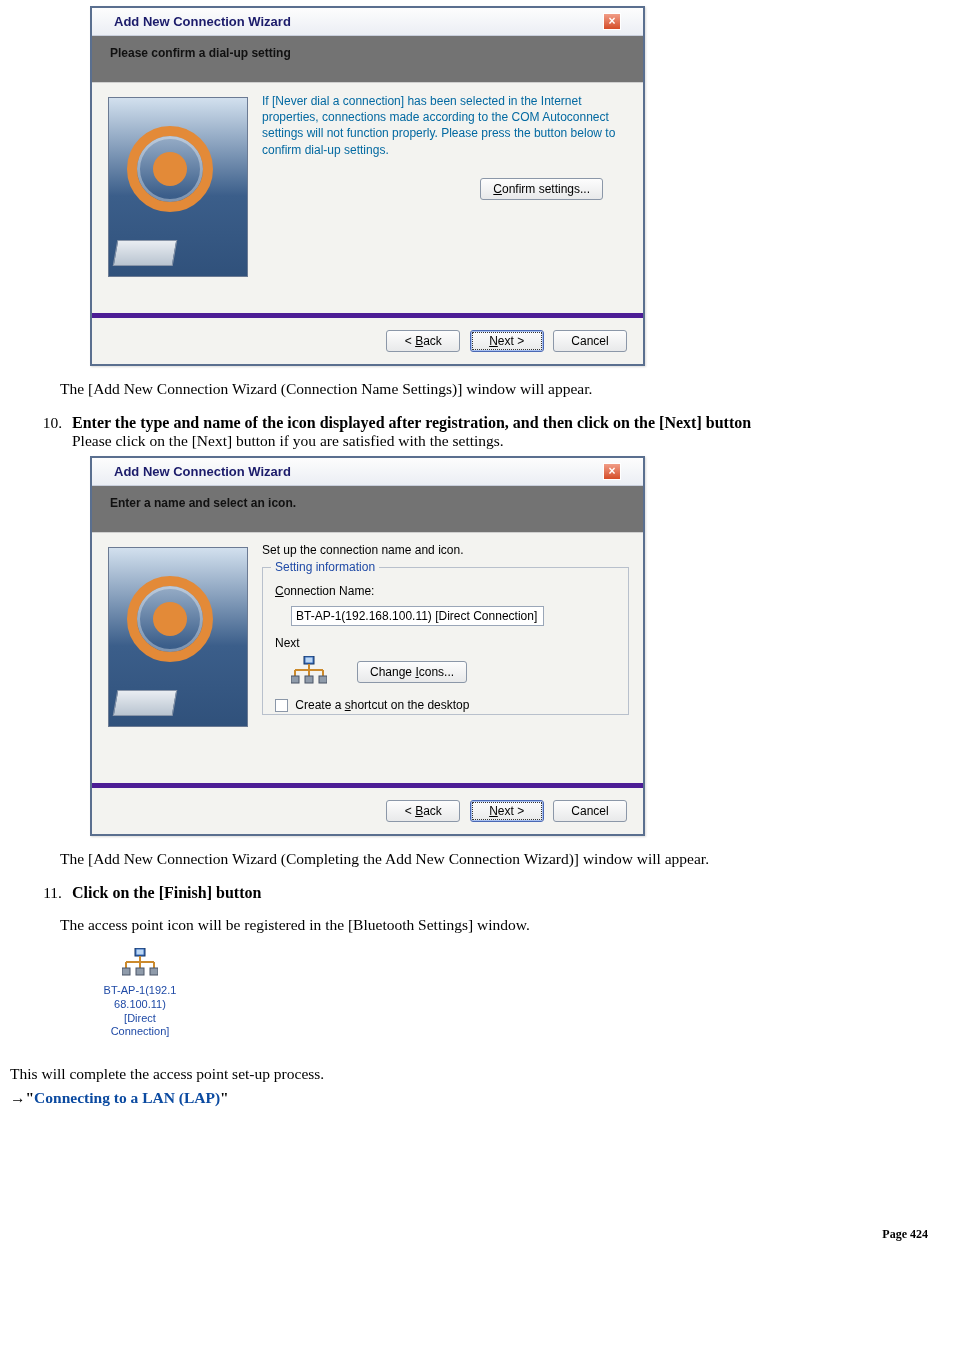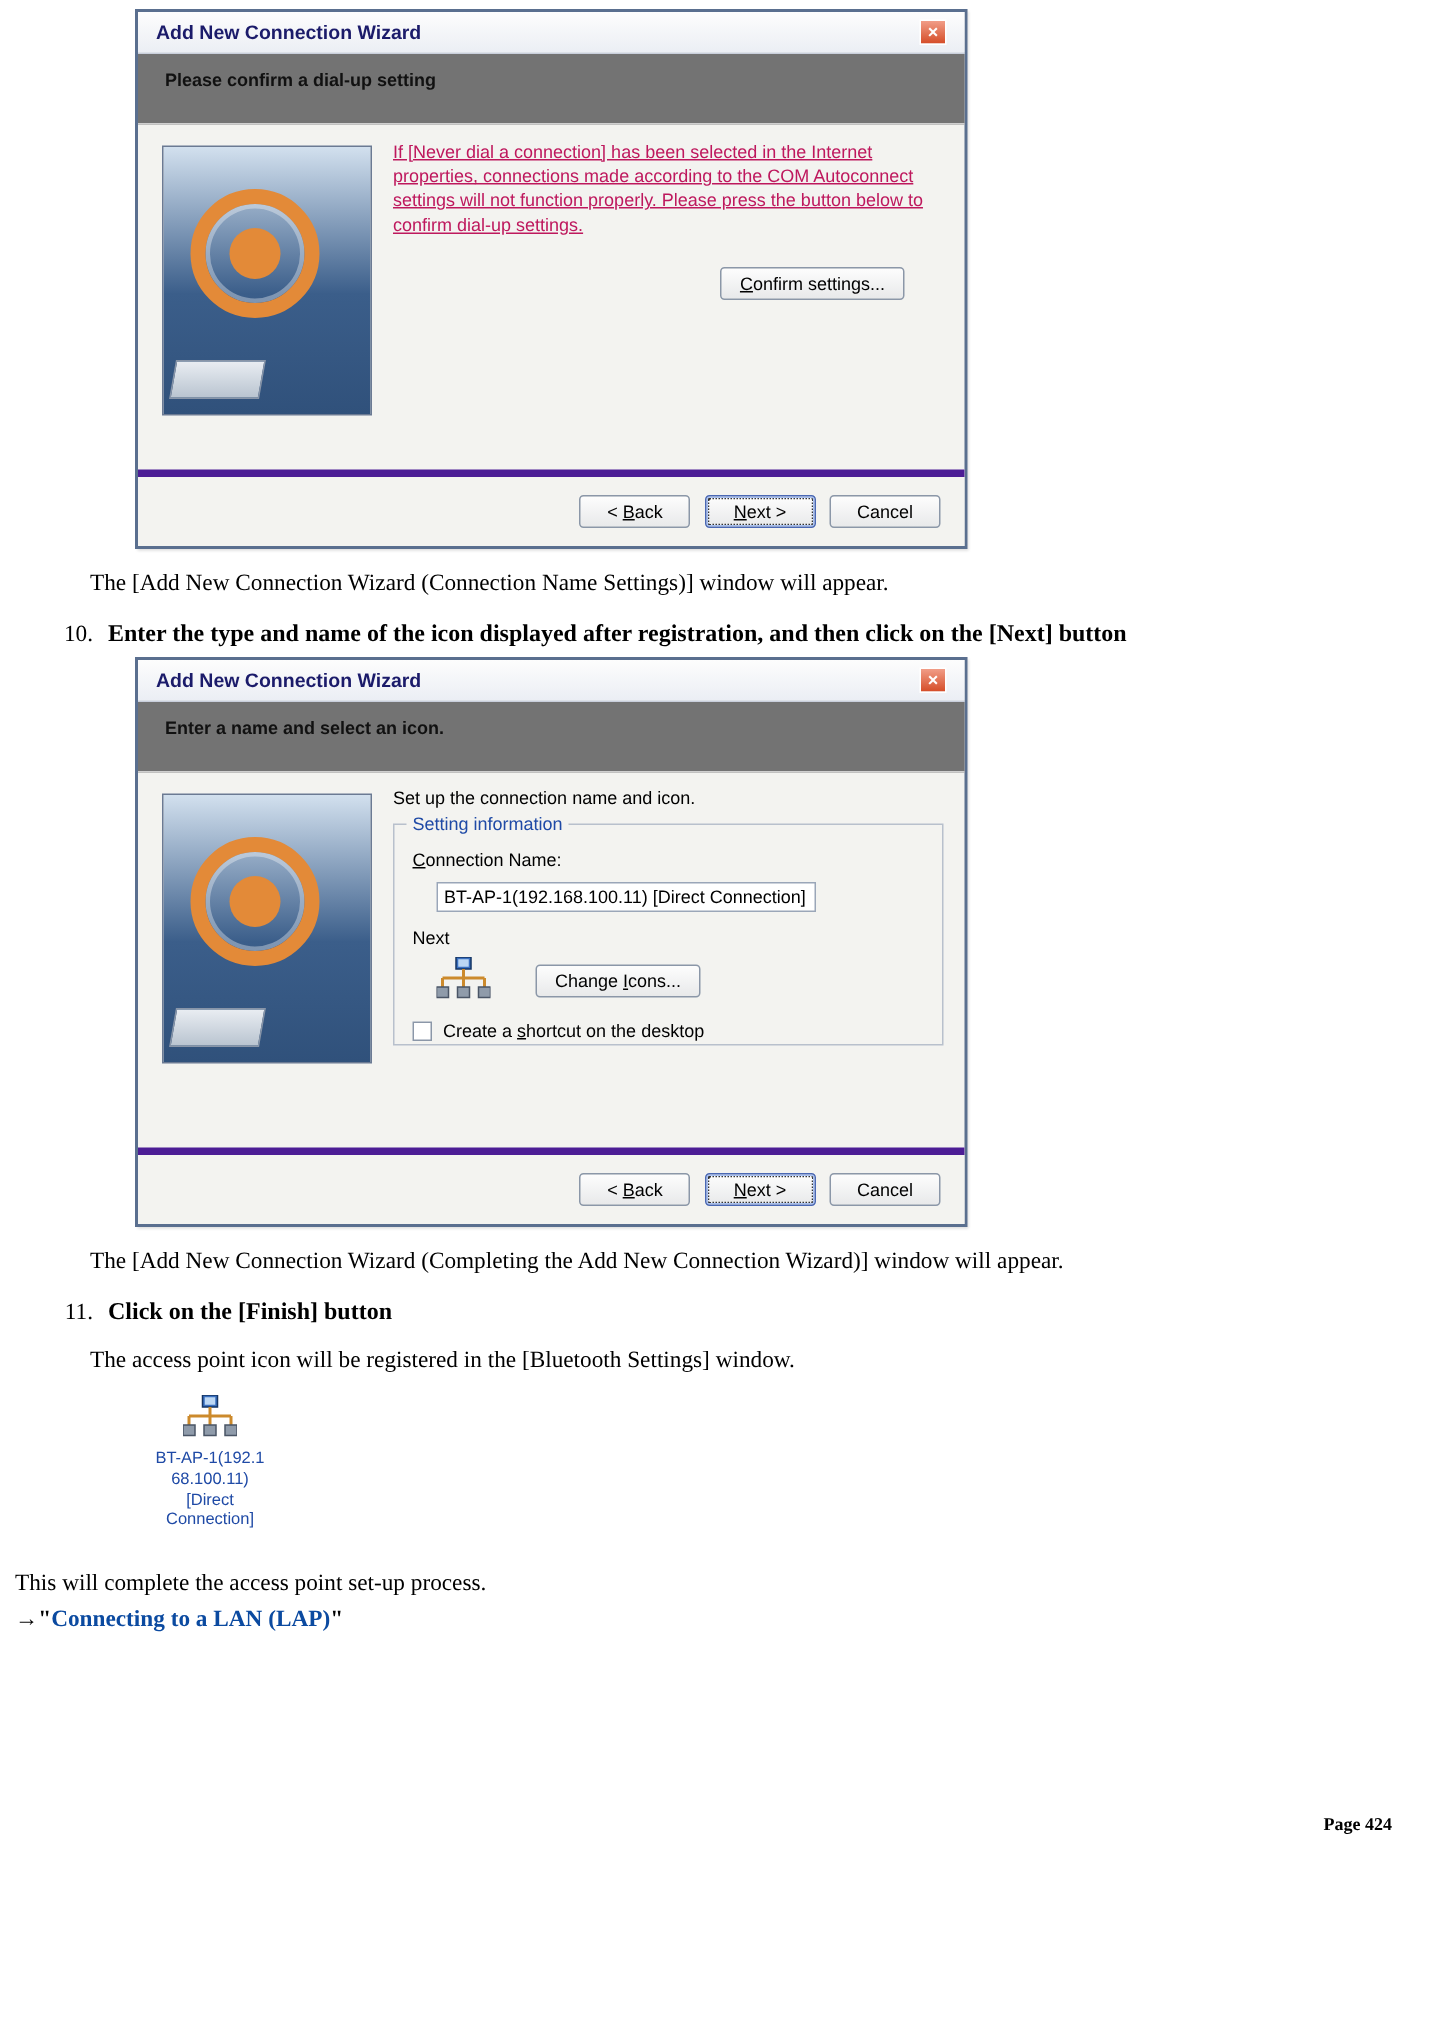--- a/index.html
+++ b/index.html
@@ -15,21 +15,21 @@
       margin: 6px 0 14px 82px;
       border: 2px solid #5a6f8f;
       background: #f3f3f0;
       width: 555px;
       font-family: Tahoma, Arial, sans-serif;
       font-size: 12px;
       box-shadow: 1px 1px 2px rgba(0,0,0,0.15);
     }
     .titlebar {
       background: linear-gradient(#fdfdfd, #ebeef4);
-      padding: 5px 12px;
+      padding: 5px 22px;
       display: flex;
       justify-content: space-between;
       align-items: center;
       border-bottom: 1px solid #c9cfdc;
     }
     .titlebar-text {
       font-weight: bold;
       color: #1b1b6a;
       font-size: 13px;
     }
@@ -80,23 +80,22 @@
     }
     .side-graphic .device {
       position: absolute; left: 6px; bottom: 10px;
       width: 60px; height: 26px;
       background: linear-gradient(#e9edf2, #b9c4d0);
       border: 1px solid #8895a8;
       transform: skewX(-10deg);
     }
     .body-right { flex: 1; }
     .body-text {
-      color: #be185d;
+      color: #0369a1;
       line-height: 1.35;
-      text-decoration: underline;
     }
     .confirm-row { text-align: right; padding-right: 26px; margin-top: 20px; }
     .btn {
       font-family: Tahoma, Arial, sans-serif;
       font-size: 12px;
       padding: 2px 12px;
       min-width: 74px;
       height: 22px;
       background: linear-gradient(#fdfdfd, #e8e9ea);
       border: 1px solid #8b97a8;
@@ -251,20 +250,21 @@
     <button class="btn">Cancel</button>
   </div>
 </div>
 
 <div class="para">The [Add New Connection Wizard (Connection Name Settings)] window will appear.</div>
 
 <div class="ol-item">
   <div class="ol-num">10.</div>
   <div class="ol-body">
     <div class="bold">Enter the type and name of the icon displayed after registration, and then click on the [Next] button</div>
+    <div class="line2">Please click on the [Next] button if you are satisfied with the settings.</div>
   </div>
 </div>
 
 <div class="wizard">
   <div class="titlebar">
     <span class="titlebar-text">Add New Connection Wizard</span>
     <span class="close-btn">×</span>
   </div>
   <div class="subtitle">Enter a name and select an icon.</div>
   <div class="wizard-body" style="min-height:250px">

